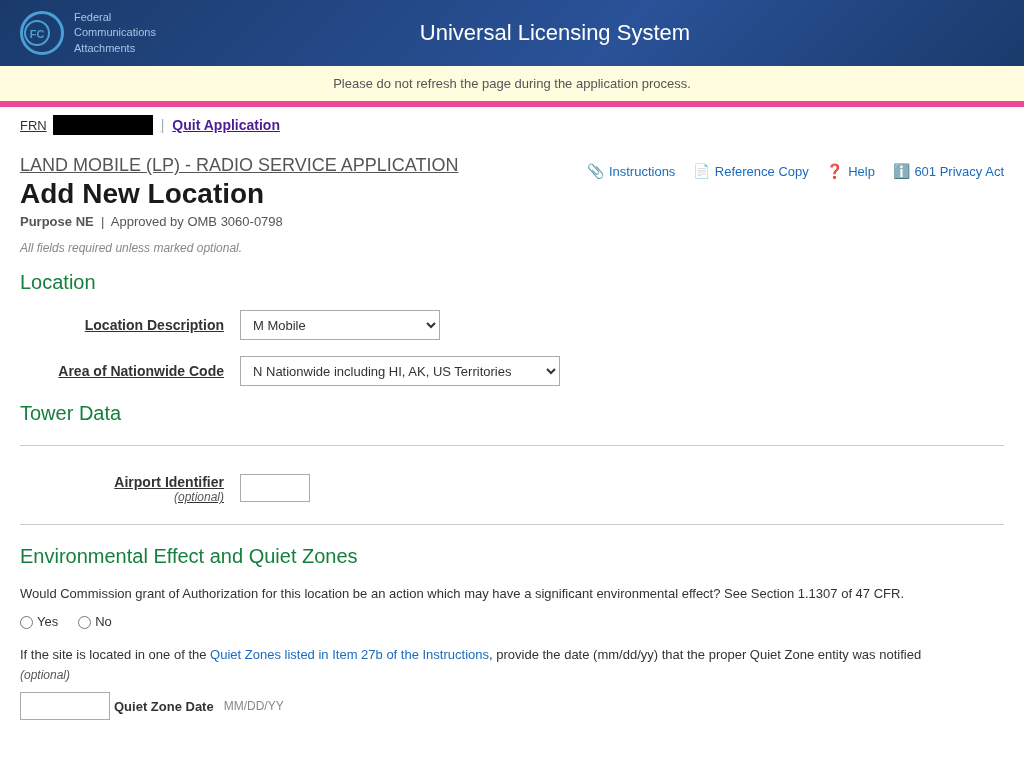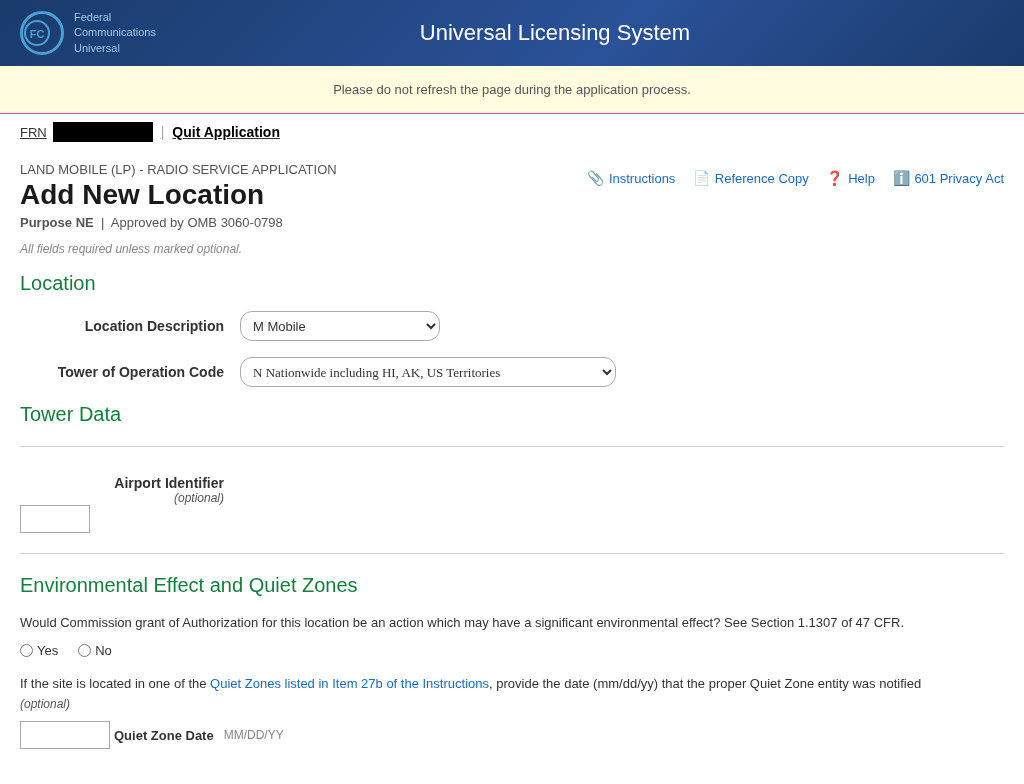--- a/index.html
+++ b/index.html
@@ -42,23 +42,23 @@
       font-size: 22px;
       font-weight: normal;
       flex: 1;
       text-align: center;
       margin-right: 80px;
     }
 
     
     .notice-bar {
       background: #fffce0;
-      border-bottom: 1px solid #ec4899;
+      border-bottom: 6px solid #ec4899;
       text-align: center;
-      padding: 16px;
+      padding: 10px;
       font-size: 13px;
       color: #555;
     }
 
     
     .action-bar {
       display: flex;
       align-items: center;
       padding: 8px 20px;
       border-bottom: none;
@@ -76,42 +76,43 @@
       height: 20px;
       display: inline-block;
       vertical-align: middle;
       margin-right: 8px;
     }
     .divider-pipe {
       color: #aaa;
       margin-right: 8px;
     }
     .quit-btn {
-      color: #000000;
+      color: #4c1d95;
       font-size: 14px;
       font-weight: bold;
       text-decoration: none;
       background: none;
       border: none;
       cursor: pointer;
     }
 
     
     .page-header {
       display: flex;
       justify-content: space-between;
       align-items: flex-start;
       padding: 12px 20px 8px;
     }
     .page-header-left {}
     .service-type {
-      font-size: 13px;
+      font-size: 18px;
       color: #555;
       text-transform: uppercase;
       margin-bottom: 2px;
+      text-decoration: underline;
     }
     .page-title {
       font-size: 28px;
       font-weight: bold;
       color: #1a1a1a;
       margin-bottom: 4px;
     }
     .purpose-line {
       font-size: 13px;
       color: #555;
@@ -165,40 +166,40 @@
       align-items: center;
       margin-bottom: 16px;
     }
     .form-label {
       width: 220px;
       text-align: right;
       padding-right: 16px;
       font-size: 14px;
       color: #333;
       font-weight: bold;
+      text-decoration: underline;
     }
     .form-label-optional {
       font-weight: normal;
       font-style: italic;
       font-size: 12px;
       color: #555;
       display: block;
     }
     .form-control {
       border: 1px solid #aaa;
       background: #fff;
       font-size: 13px;
       padding: 4px 8px;
       color: #333;
       height: 30px;
     }
     select.form-control {
       cursor: pointer;
       appearance: auto;
-      border-radius: 12px;
     }
     input.form-control {
       width: 70px;
     }
 
     
     .section-divider {
       border: none;
       border-top: 1px solid #ccc;
       margin: 20px 0;
@@ -220,21 +221,21 @@
       margin-bottom: 10px;
     }
     .radio-group {
       display: flex;
       align-items: center;
       gap: 20px;
       margin-bottom: 16px;
     }
     .radio-option {
       display: flex;
-      align-items: center;
+      align-items: flex-end;
       gap: 4px;
       font-size: 13px;
     }
     .quiet-zone-text {
       font-size: 13px;
       color: #333;
       line-height: 1.5;
       margin-bottom: 4px;
       margin-top: 13px;
     }
@@ -283,21 +284,21 @@
   <div class="fcc-logo">
     <div class="fcc-logo-icon">
       <svg width="28" height="28" viewBox="0 0 28 28">
         <circle cx="14" cy="14" r="12" fill="none" stroke="#4a9fd4" stroke-width="2"></circle>
         <text x="14" y="19" text-anchor="middle" fill="#4a9fd4" font-size="11" font-weight="bold" font-family="Arial">FC</text>
       </svg>
     </div>
     <div class="fcc-logo-text">
       <span>Federal</span><br>
       <span>Communications</span><br>
-      <span>Universal</span>
+      <span>Attachments</span>
     </div>
   </div>
   <div class="header-title">Universal Licensing System</div>
 </header>
 
 <div class="notice-bar">
   <span>Please do not refresh the page during the application process.</span>
 </div>
 
 <div class="action-bar">
@@ -348,34 +349,34 @@
     <div class="form-row">
       <div class="form-label">Location Description</div>
       <select class="form-control" style="width:200px;">
         <option>M  Mobile</option>
         <option>F  Fixed</option>
         <option>I  Itinerant</option>
       </select>
     </div>
 
     <div class="form-row">
-      <div class="form-label">Tower of Operation Code</div>
-      <select class="form-control" style="width:376px;font-family:Liberation Serif, serif;">
+      <div class="form-label">Area of Nationwide Code</div>
+      <select class="form-control" style="width:320px;">
         <option>N  Nationwide including HI, AK, US Territories</option>
         <option>S  Statewide</option>
         <option>L  Local</option>
       </select>
     </div>
   </div>
 
   <div class="tower-section">
     <div class="section-title">Tower Data</div>
     <hr class="section-divider">
 
-    <div class="form-row" style="align-items: flex-start; padding-top: 8px; flex-direction: column;">
+    <div class="form-row" style="align-items: flex-start; padding-top: 8px;">
       <div class="form-label">
         <span>Airport Identifier</span>
         <span class="form-label-optional">(optional)</span>
       </div>
       <input type="text" class="form-control" style="width: 70px; height: 28px;">
     </div>
   </div>
 
   <hr class="section-divider">
 

